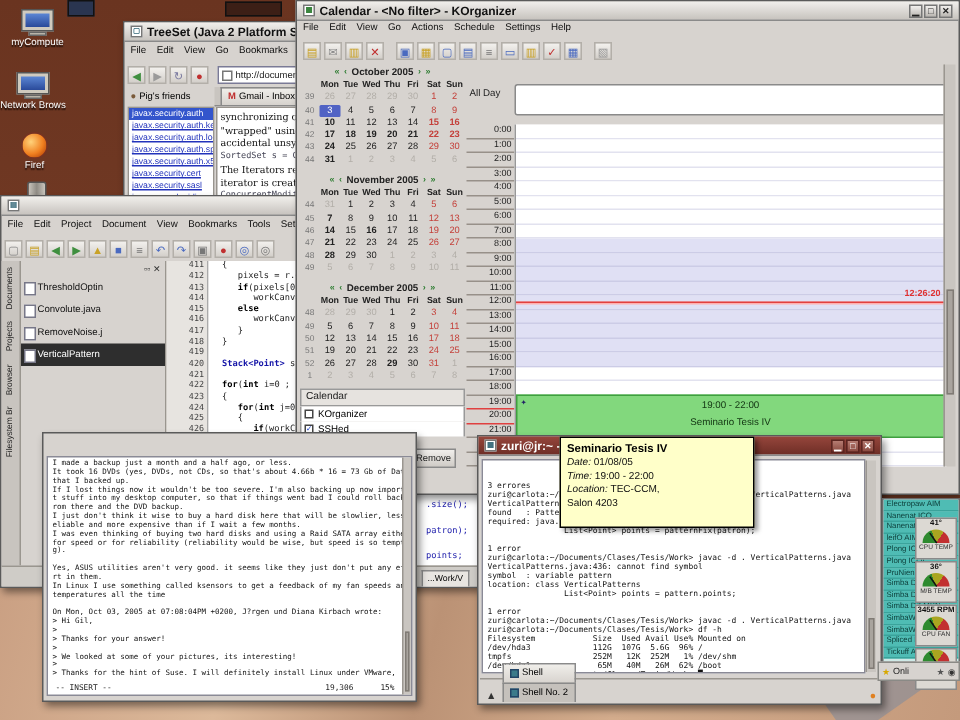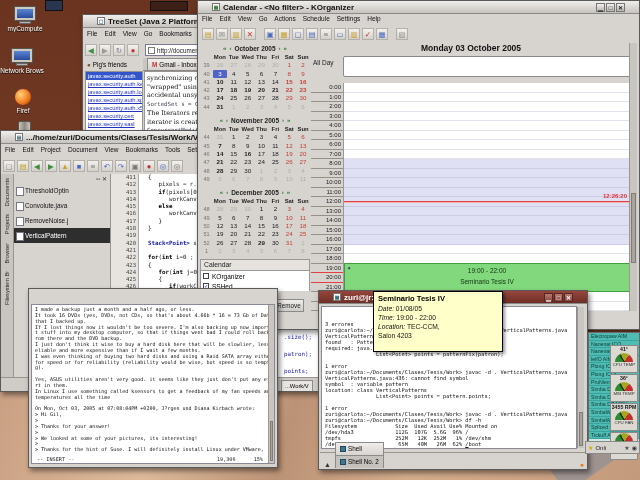--- a/index.html
+++ b/index.html
@@ -11,21 +11,21 @@
 .dicon{position:absolute;width:44px;text-align:center}
 .dlabel{font-size:6.5px;color:#fff;text-shadow:0 1px 1px #000;margin-top:1px;white-space:nowrap;overflow:hidden}
 .pc{width:22px;height:15px;margin:0 auto;background:#cfcabe;border:1px solid #555;padding:2px}
 .pc i{display:block;width:100%;height:100%;background:linear-gradient(#5b86d4,#2a4a9a)}
 .pcbase{width:12px;height:3px;margin:0 auto;background:#b9b4a8;border:1px solid #666}
 .fox{width:18px;height:18px;margin:0 auto;border-radius:50%;background:radial-gradient(circle at 35% 35%,#ffd27a,#f08020 55%,#a33000);border:1px solid #732}
 .trash{width:13px;height:15px;margin:0 auto;background:linear-gradient(90deg,#c9c5bd,#8f8b84,#c9c5bd);border:1px solid #555;border-radius:2px 2px 1px 1px}
 .pico{position:absolute;border:1px solid #111}
 
 .win{position:absolute;background:#d7d3cf;border:1px solid #5a5a5a;box-shadow:2px 3px 5px rgba(0,0,0,.45)}
-.tb{position:absolute;left:0;top:0;right:0;height:13px;display:flex;align-items:center;gap:3px;padding:0 14px;background:linear-gradient(#f1efec,#c7c3be);border-bottom:1px solid #8a8a8a;font-size:8px;font-weight:bold;color:#111;white-space:nowrap;overflow:hidden}
+.tb{position:absolute;left:0;top:0;right:0;height:13px;display:flex;align-items:center;gap:3px;padding:0 4px;background:linear-gradient(#f1efec,#c7c3be);border-bottom:1px solid #8a8a8a;font-size:8px;font-weight:bold;color:#111;white-space:nowrap;overflow:hidden}
 .tb.act{background:linear-gradient(#96463c,#6e2e26);color:#fff}
 .wico{width:8px;height:8px;flex:none;border:1px solid #777;background:#fff;font-size:5px;line-height:7px;text-align:center;color:#367}
 .wbtns{margin-left:auto;display:flex;gap:1px;flex:none}
 .wb{width:9px;height:9px;border:1px solid #767676;background:linear-gradient(#f2f0ee,#b9b5b0);font-size:6px;line-height:8px;text-align:center;color:#222}
 .tb.act .wb{background:linear-gradient(#b57c72,#8a4a40);color:#fff;border-color:#5a2520}
 .mbar{position:absolute;display:flex;gap:7px;padding:2px 4px;font-size:6.5px;color:#111;white-space:nowrap;overflow:hidden}
 .mi{white-space:nowrap}
 .tbar{position:absolute;display:flex;gap:2px;align-items:center}
 .ico{width:12px;height:12px;flex:none;border:1px solid #b3afa9;background:linear-gradient(#f3f1ee,#d3cfca);font-size:7.5px;line-height:11px;text-align:center;overflow:hidden}
 .tsep{width:4px;height:12px;flex:none}
@@ -197,21 +197,20 @@
         <div class="bcl serif">The Iterators returned by this class</div>
         <div class="bcl serif">iterator is created, in any way exce</div>
         <div class="bcl mono">ConcurrentModificationException. T</div>
         <div class="bcl serif">cleanly, rather than risking arbitrar</div>
       </div>
   </div>
 
   <div class="win" style="left:0;top:130px;width:320px;height:262px">
     <div class="tb">
       <span class="wico">▤</span>
-      <span>.../home/zuri/Documents/Clases/Tesis/Work/V</span>
     </div>
     <div class="mbar" style="left:0;top:13px;right:0;height:14px">
         <span class="mi">File</span>
         <span class="mi">Edit</span>
         <span class="mi">Project</span>
         <span class="mi">Document</span>
         <span class="mi">View</span>
         <span class="mi">Bookmarks</span>
         <span class="mi">Tools</span>
         <span class="mi">Settings</span>
@@ -541,21 +540,20 @@
             <span>KOrganizer</span>
           </div>
           <div class="res-it">
             <span class="cb">✓</span>
             <span>SSHed</span>
           </div>
         </div>
     </div>
     <div class="kbtn" style="left:76px;top:298px;width:30px;height:13px;line-height:12px">Remove</div>
 
-    <div style="position:absolute;left:113px;top:42px;width:320px;text-align:center;font-size:8.5px;font-weight:bold;color:#111">Monday 03 October 2005</div>
     <div style="position:absolute;left:115px;top:58px;width:28px;font-size:6.5px;color:#222">All Day</div>
     <div style="position:absolute;left:145px;top:55px;width:288px;height:21px;background:#fff;border:1px solid #8a8a8a;border-radius:2px"></div>
 
     <div style="position:absolute;left:113px;top:82px;width:32px" id="ko-gutter">
         <div class="hl">0:00</div>
         <div class="hl">1:00</div>
         <div class="hl">2:00</div>
         <div class="hl">3:00</div>
         <div class="hl">4:00</div>
         <div class="hl">5:00</div>

